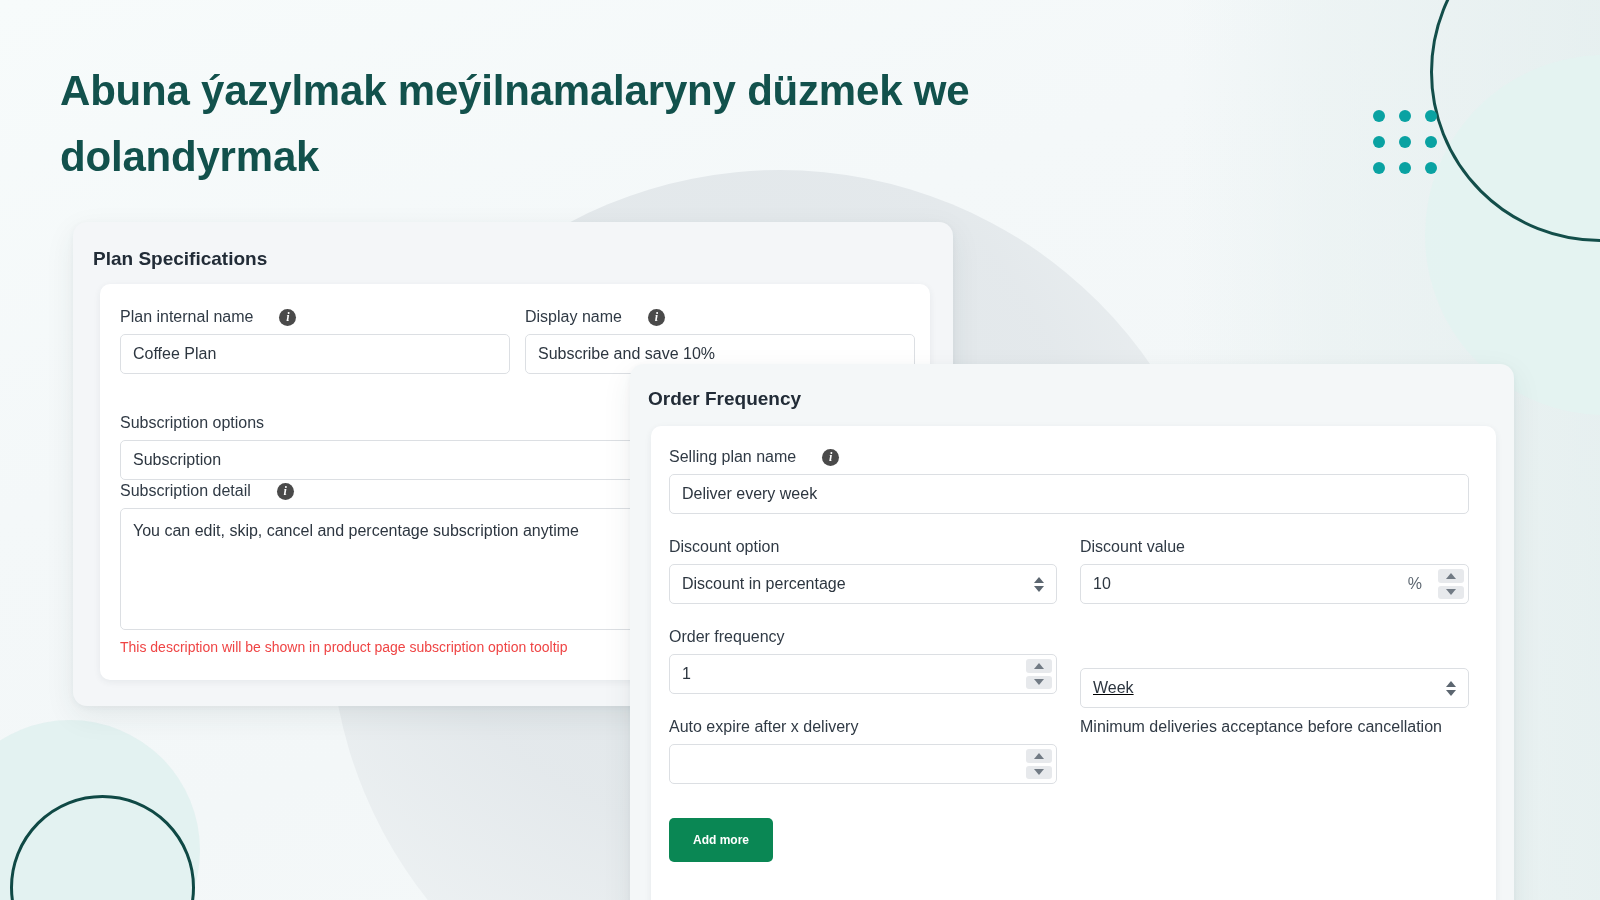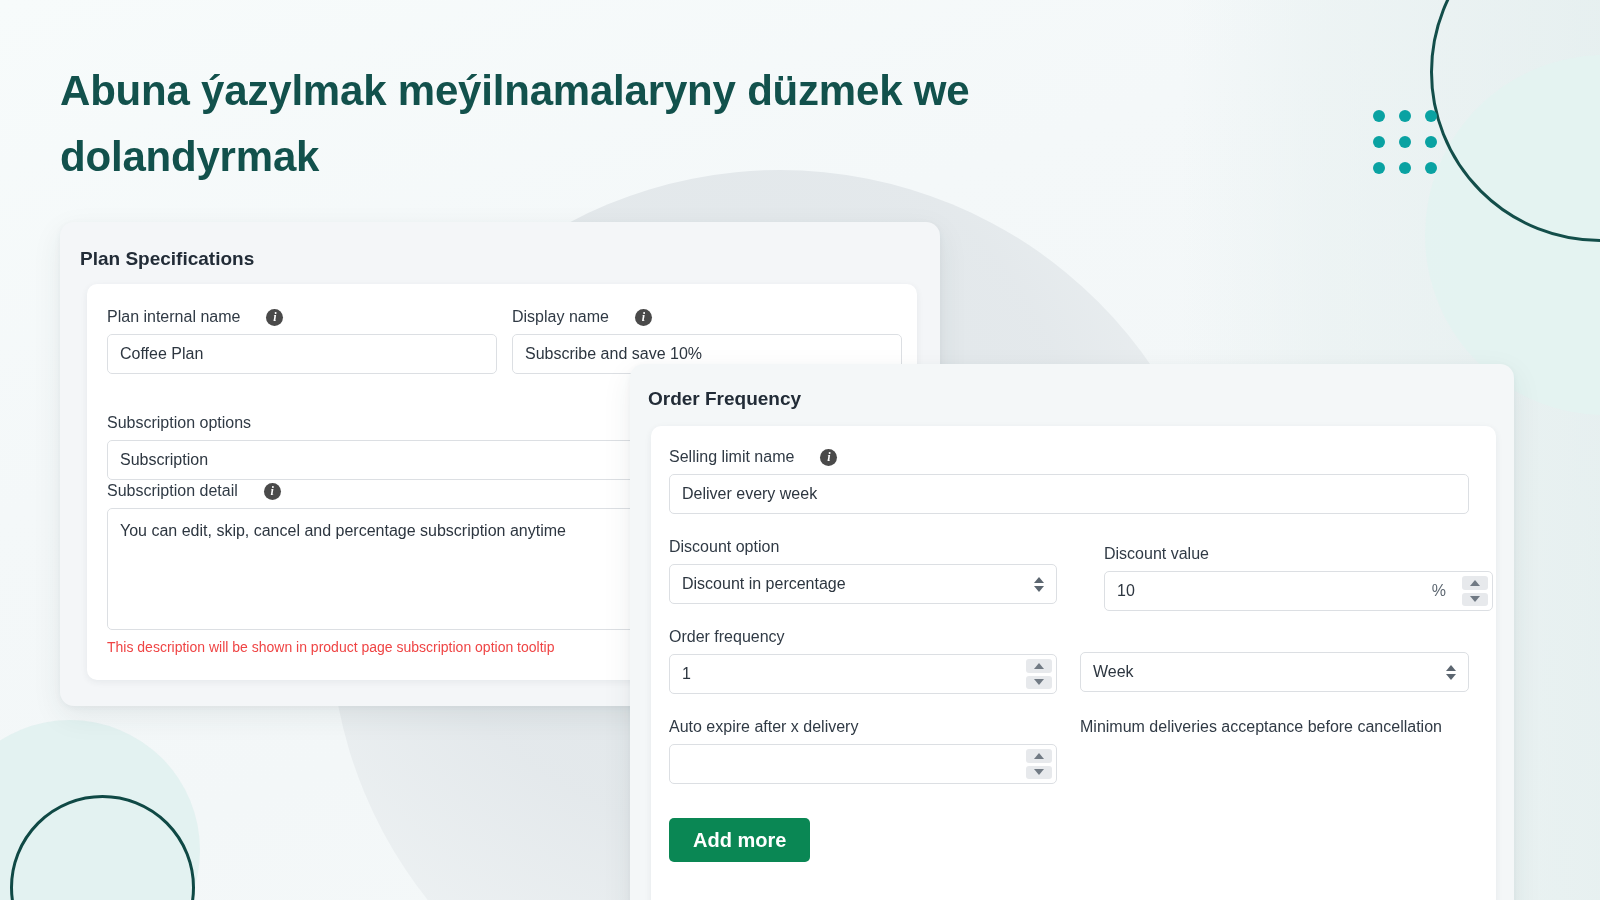--- a/index.html
+++ b/index.html
@@ -138,21 +138,21 @@
   }
   .panel {
     position: absolute;
     background: #ffffff;
     border-radius: 10px;
     box-shadow: 0 2px 7px rgba(40,60,70,.07);
   }
 
   
   #card-plan {
-    left: 60px;
+    left: 73px;
     top: 222px;
     width: 880px;
     height: 484px;
   }
   #card-plan .card-title { position: absolute; left: 20px; top: 26px; }
   #plan-panel {
     left: 27px;
     top: 62px;
     width: 830px;
     height: 396px;
@@ -290,21 +290,21 @@
 
   .btn-primary {
     position: absolute;
     height: 44px;
     padding: 0 24px;
     background: #0a8754;
     color: #ffffff;
     border: none;
     border-radius: 5px;
     font-family: "Liberation Sans", sans-serif;
-    font-size: 20px;
+    font-size: 12px;
     font-weight: 700;
     cursor: pointer;
   }
 </style>
 </head>
 <body>
 
 <div class="bg-layer">
   <div class="blob-gray"></div>
   <div class="band-right"></div>
@@ -377,42 +377,42 @@
   </div>
 </section>
 
 <section class="card" id="card-order">
   <div class="card-title">Order Frequency</div>
 
   <div class="panel" id="order-panel">
 
     <div class="field" style="left:18px; top:22px; width:800px;">
       <div class="flabel">
-        <span>Selling limit name</span>
+        <span>Selling plan name</span>
         <span class="info-icon">i</span>
       </div>
       <div class="ctrl">
         <span class="val">Deliver every week</span>
       </div>
     </div>
 
     <div class="field" style="left:18px; top:112px; width:388px;">
       <div class="flabel">
         <span>Discount option</span>
       </div>
       <div class="ctrl">
         <span class="val">Discount in percentage</span>
         <span class="sel-arrows">
             <i class="up"></i>
             <i class="dn"></i>
           </span>
       </div>
     </div>
 
-    <div class="field" style="left:429px; top:119px; width:389px;margin-left:24px;">
+    <div class="field" style="left:429px; top:112px; width:389px;">
       <div class="flabel">
         <span>Discount value</span>
       </div>
       <div class="ctrl">
         <span class="val">10</span>
         <span class="suffix" style="margin-right:30px;">%</span>
         <span class="stepper">
           <button>
               <i class="up-tri"></i>
             </button>
@@ -433,21 +433,21 @@
           <button>
               <i class="up-tri"></i>
             </button>
           <button>
               <i class="dn-tri"></i>
             </button>
         </span>
       </div>
     </div>
 
-    <div class="field" style="left:429px; top:202px; width:389px;">
+    <div class="field" style="left:429px; top:218px; width:389px;text-decoration:underline;">
       <div class="flabel" style="height:16px;"></div>
       <div class="ctrl">
         <span class="val">Week</span>
         <span class="sel-arrows">
             <i class="up"></i>
             <i class="dn"></i>
           </span>
       </div>
     </div>
 

